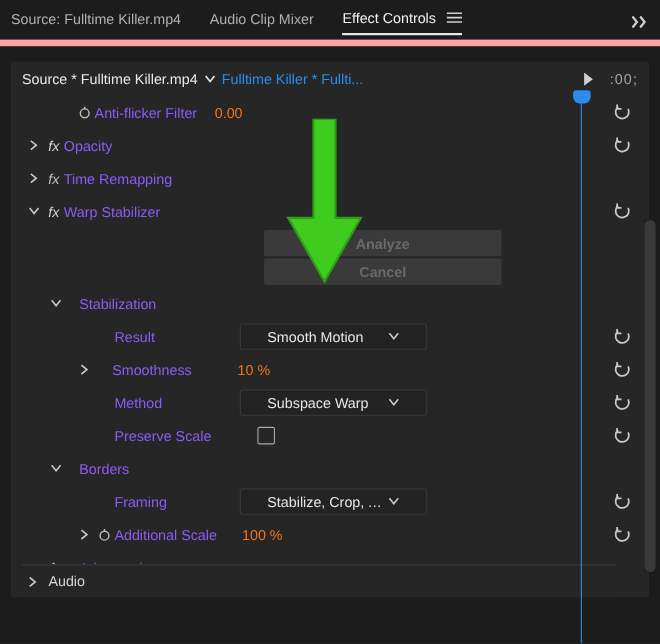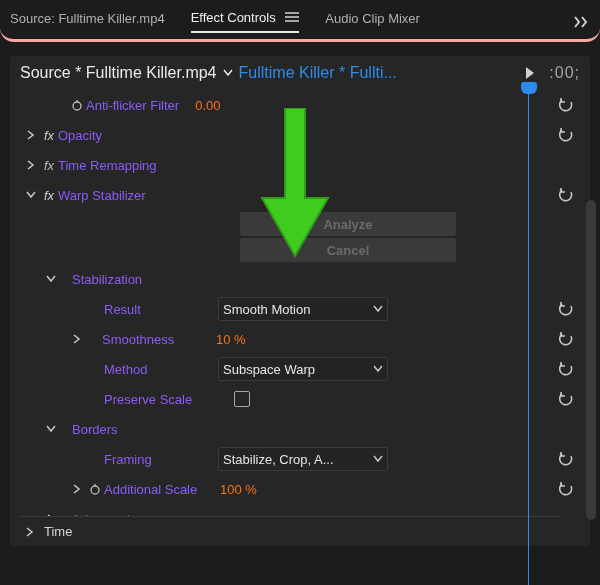--- a/index.html
+++ b/index.html
@@ -8,40 +8,39 @@
     background: #1c1c1c;
     font-family: "Segoe UI", Arial, sans-serif;
     font-size: 13px;
     color: #d0d0d0;
     overflow: hidden;
     position: relative;
   }
   .top-tabs {
     display: flex; align-items: center;
     padding: 12px 10px 8px 10px;
-    border-bottom: 3px solid #fca5a5;
+    border-bottom: 6px solid #fca5a5;
     height: 42px;
-    border-radius: 14px;
   }
   .top-tabs .tab { padding-bottom: 6px; margin-right: 26px; color: #b0b0b0; white-space: nowrap; }
   .top-tabs .tab.active { color: #f0f0f0; border-bottom: 2px solid #e8e8e8; }
   .top-tabs .hamburger { display:inline-block; width:14px; margin-left:6px; }
   .top-tabs .hamburger svg { vertical-align: middle; }
   .top-tabs .double-chevron { margin-left:auto; color:#d0d0d0; }
 
   .panel {
     margin: 14px 10px 0 10px;
     background: #262626;
     border-radius: 2px;
     position: relative;
   }
   .panel-head {
     display:flex; align-items:center;
     padding: 8px 10px;
-    font-size: 16px;
+    font-size: 13px;
   }
   .panel-head .src { color:#e8e8e8; }
   .panel-head .chev { color:#e8e8e8; margin: 0 6px; }
   .panel-head .clip { color:#2d8ceb; max-width:175px; overflow:hidden; text-overflow: ellipsis; white-space:nowrap;text-align:right; }
   .panel-head .play { margin-left:auto; color:#ccc; padding:0 8px; }
   .panel-head .time { color:#a5a5a5; letter-spacing:1px; padding-left:6px;text-align:right; }
 
   .prop-list { padding: 0 4px 12px 4px; }
   .row {
     display:flex; align-items:center;
@@ -69,21 +68,21 @@
     height:24px; border-radius:2px;
     display:flex; align-items:center; justify-content:center;
     margin: 2px 14px 2px 0;
   }
   .btn-stack { width: 216px; margin-left: 226px; font-weight: bold; }
 
   .dropdown {
     background:#232323; border:1px solid #3a3a3a;
     height:24px; width:170px;
     display:flex; align-items:center;
-    padding:0 4px;
+    padding:0 24px;
     border-radius:2px;
     color:#e6e6e6;
   }
   .dropdown .dd-txt { flex:1; white-space:nowrap; overflow:hidden; text-overflow:ellipsis; font-size:13px; }
   .dropdown .dd-caret { flex:0 0 auto; }
 
   .checkbox {
     width:16px; height:16px;
     border:1.5px solid #a8a8a8;
     border-radius:2px;
@@ -136,31 +135,31 @@
     pointer-events:none;
     z-index:50;
   }
   svg { display:block; }
 </style>
 </head>
 <body>
 
 <div class="top-tabs">
   <div class="tab">Source: Fulltime Killer.mp4</div>
+  <div class="tab">Audio Clip Mixer</div>
   <div class="tab active">
     <span>Effect Controls</span>
     <span class="hamburger">
       <svg width="14" height="10">
           <line x1="0" y1="1" x2="14" y2="1" stroke="#d0d0d0" stroke-width="1.5"></line>
           <line x1="0" y1="5" x2="14" y2="5" stroke="#d0d0d0" stroke-width="1.5"></line>
           <line x1="0" y1="9" x2="14" y2="9" stroke="#d0d0d0" stroke-width="1.5"></line>
         </svg>
     </span>
   </div>
-  <div class="tab">Audio Clip Mixer</div>
   <div class="double-chevron">
     <svg width="16" height="12">
         <path d="M1 1 L5 6 L1 11 M8 1 L12 6 L8 11" stroke="#d0d0d0" stroke-width="2" fill="none"></path>
       </svg>
   </div>
 </div>
 
 <div class="panel">
 
   <div class="panel-head">
@@ -397,21 +396,21 @@
     </div>
 
   </div>
 
   <div class="audio-footer">
     <span class="chev-r">
       <svg width="8" height="10">
           <path d="M1 1 L6 5 L1 9" stroke="#c8c8c8" stroke-width="1.5" fill="none"></path>
         </svg>
     </span>
-    <span class="lbl">Time</span>
+    <span class="lbl">Audio</span>
   </div>
 
 </div>
 
 <div class="timeline-strip">
   <div class="playhead-cap"></div>
   <div class="playhead-line"></div>
 </div>
 
 <div class="scrollbar-v">

